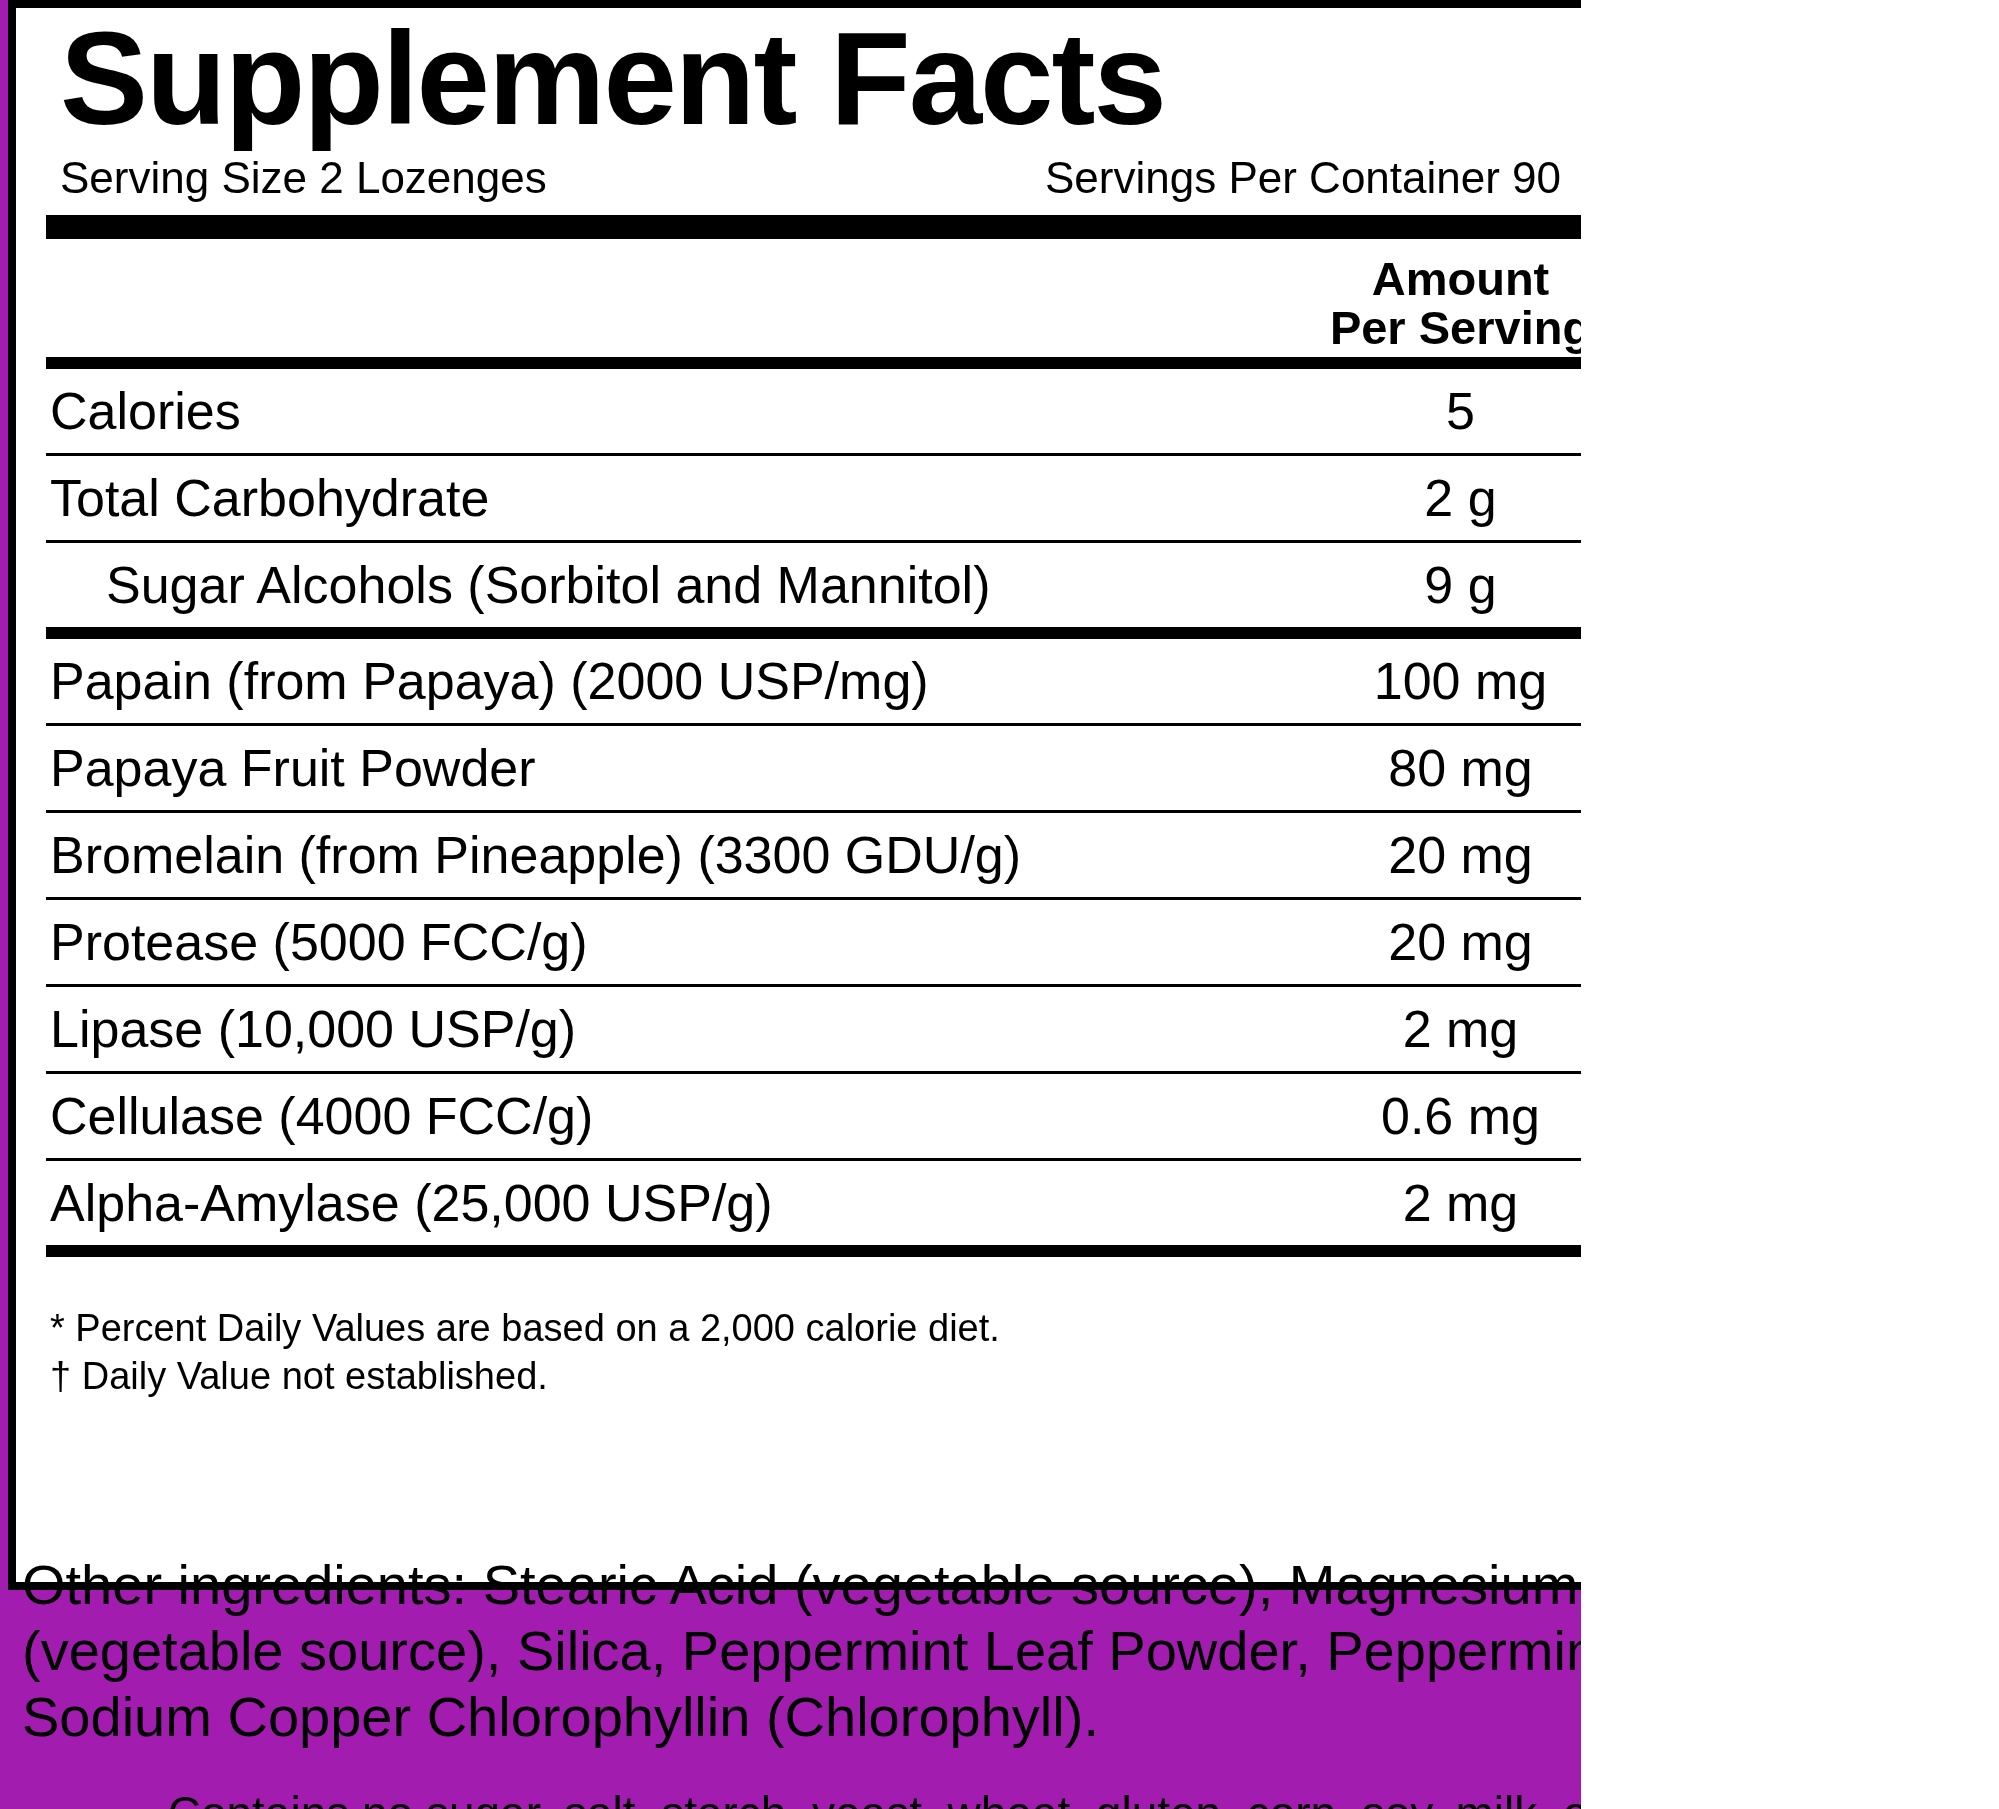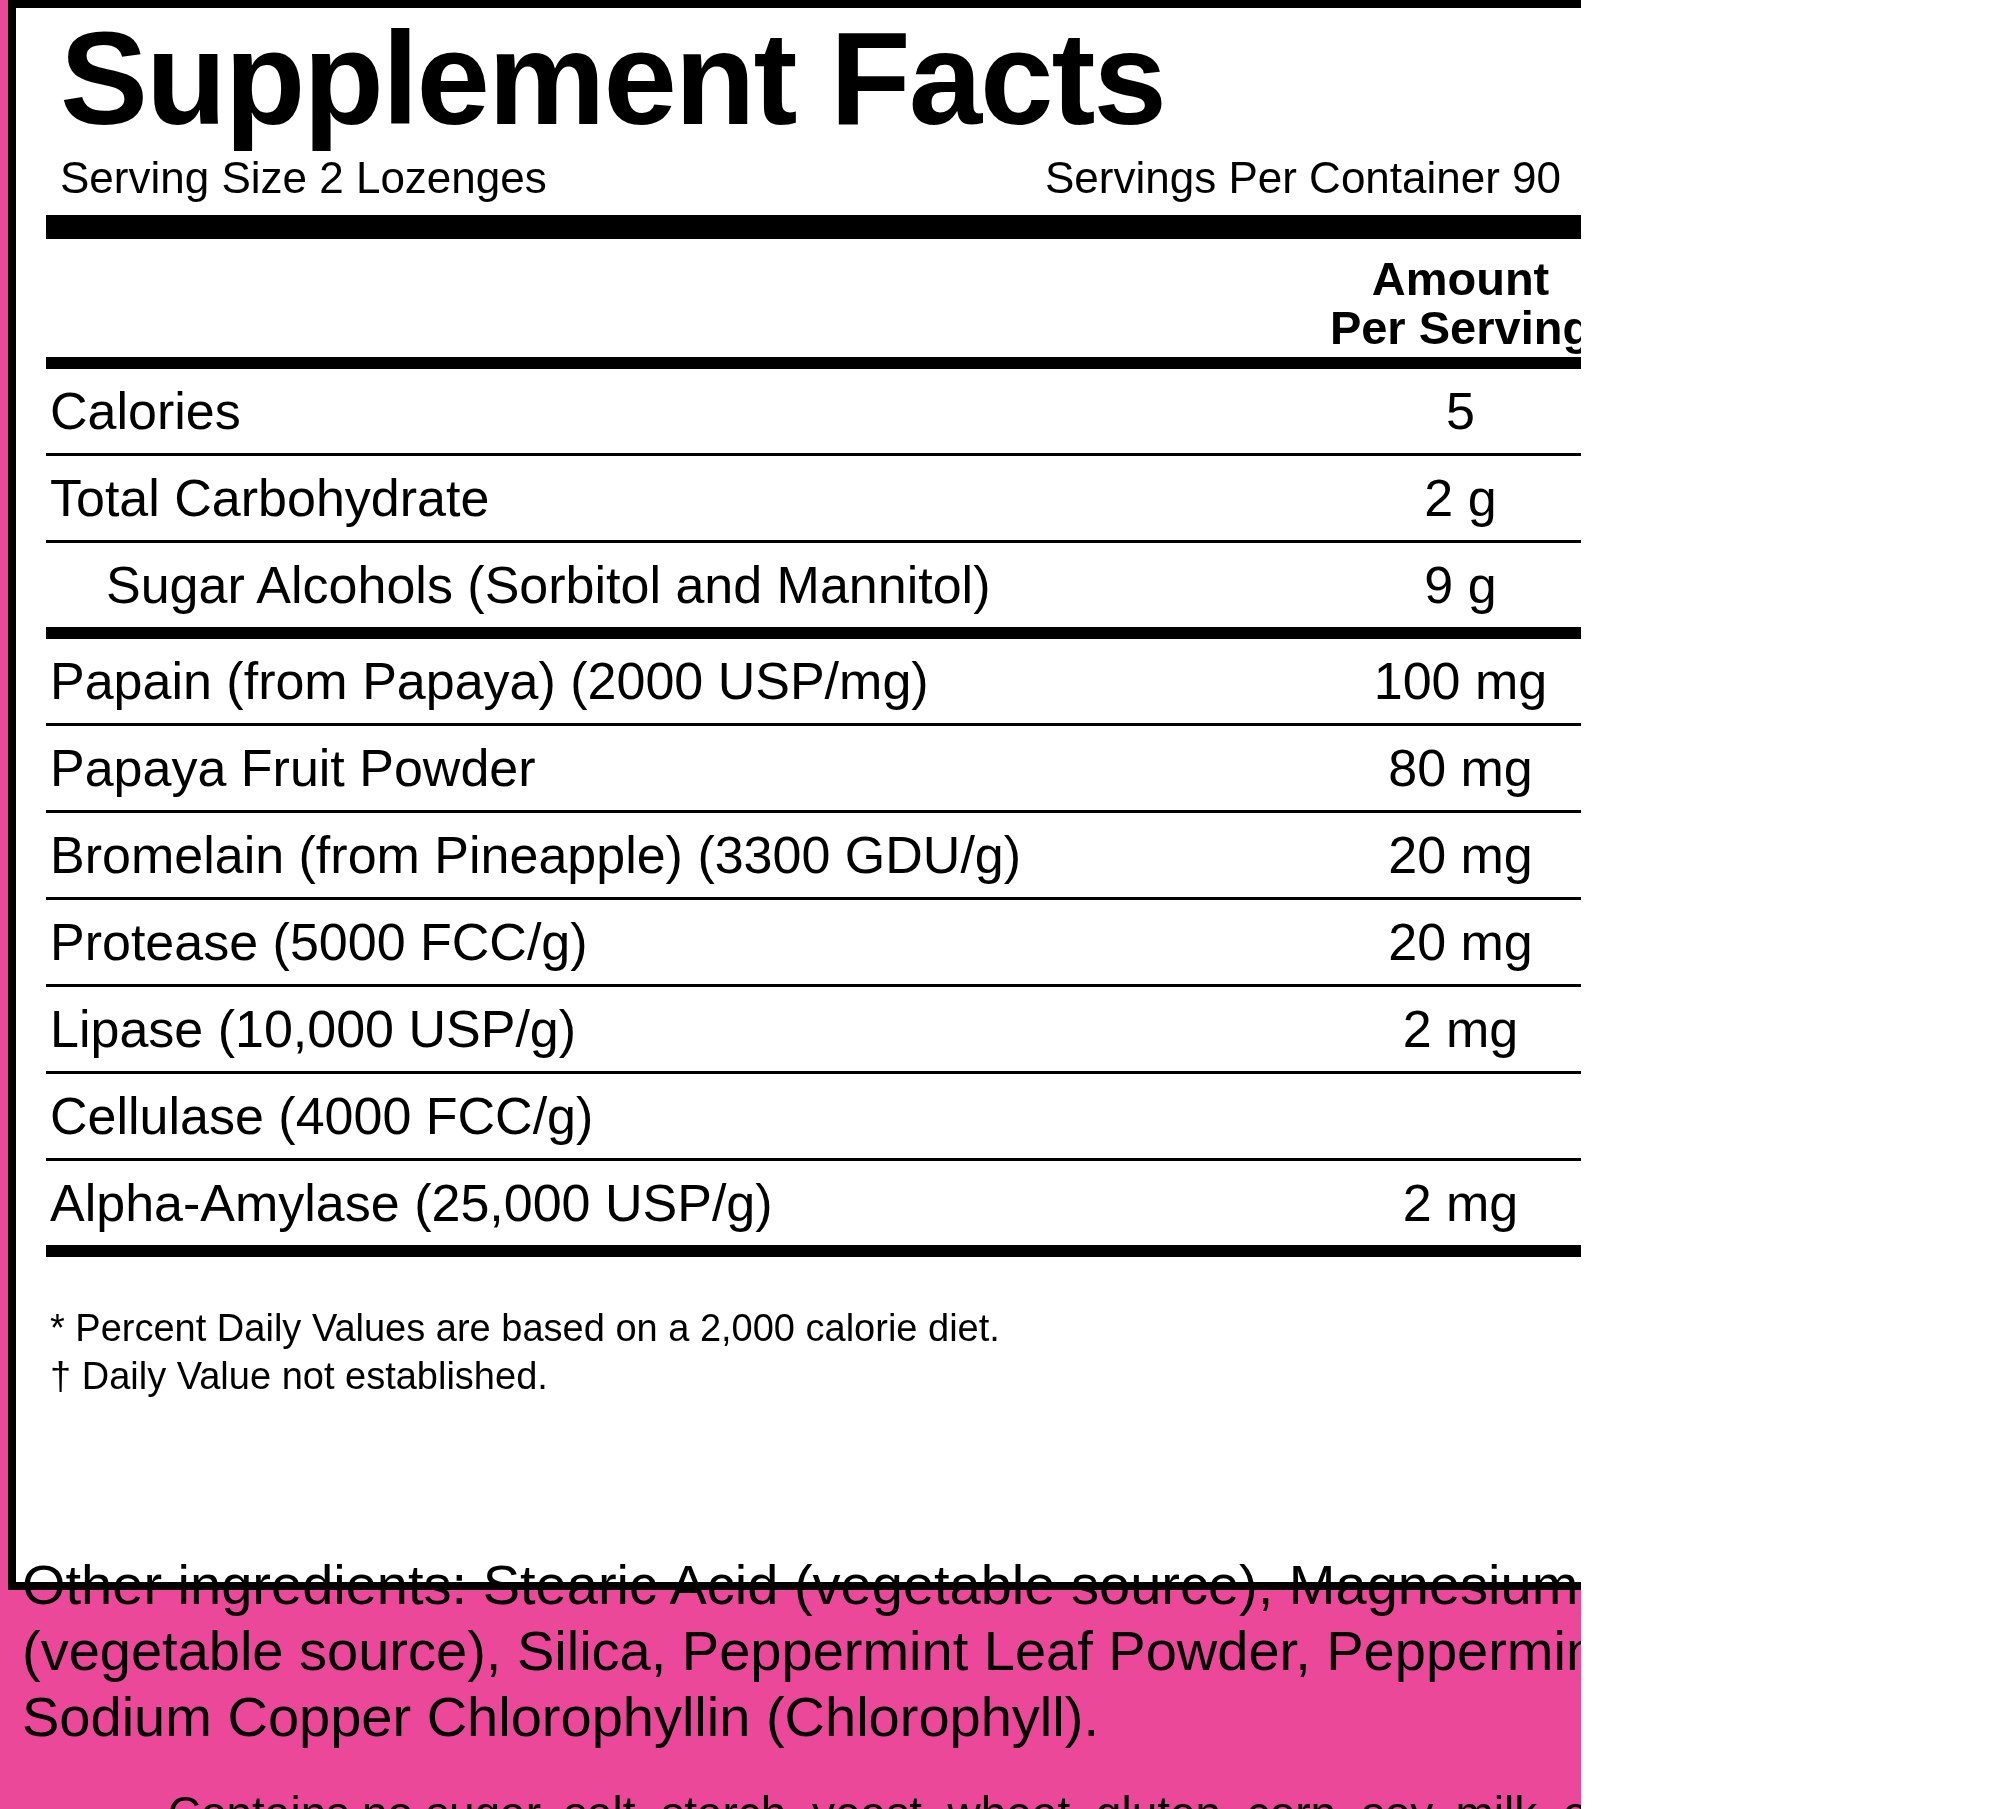--- a/index.html
+++ b/index.html
@@ -11,21 +11,21 @@
     width: 1999px;
     height: 1809px;
     font-family: "Liberation Sans", sans-serif;
     -webkit-font-smoothing: antialiased;
   }
 
   .page {
     position: relative;
     width: 1581px;
     height: 1809px;
-    background: #ec4899;
+    background: #a21caf;
     box-sizing: border-box;
     overflow: hidden;
     text-decoration: underline;
   }
 
   
   .facts-panel {
     position: absolute;
     left: 8px;
     top: 0px;
@@ -235,20 +235,21 @@
 
     <div class="row">
       <div class="name">Lipase (10,000 USP/g)</div>
       <div class="amt">2 mg</div>
       <div class="dval">†</div>
     </div>
     <div class="rule-hair"></div>
 
     <div class="row">
       <div class="name">Cellulase (4000 FCC/g)</div>
+      <div class="amt">0.6 mg</div>
       <div class="dval">†</div>
     </div>
     <div class="rule-hair"></div>
 
     <div class="row">
       <div class="name">Alpha-Amylase (25,000 USP/g)</div>
       <div class="amt">2 mg</div>
       <div class="dval">†</div>
     </div>
 

